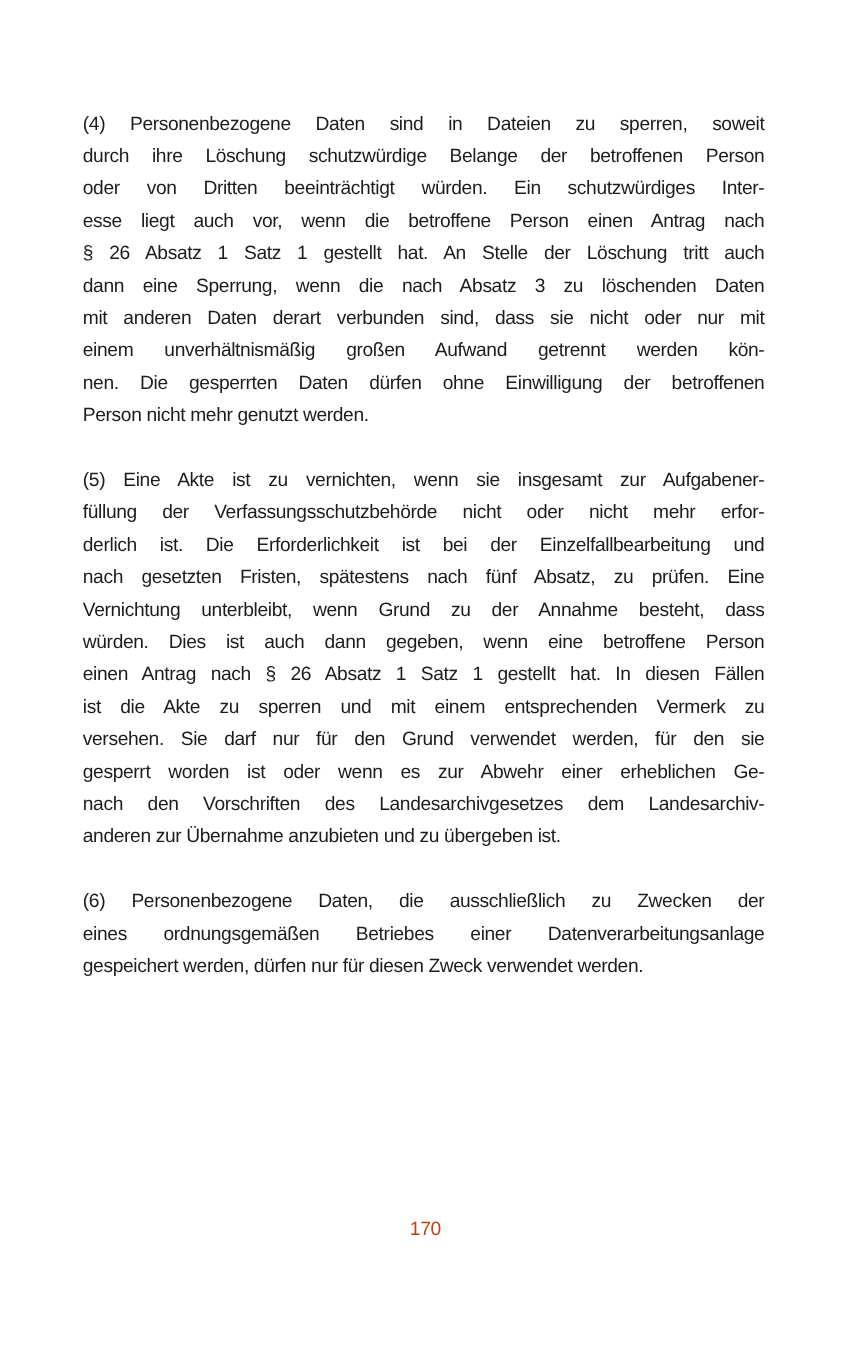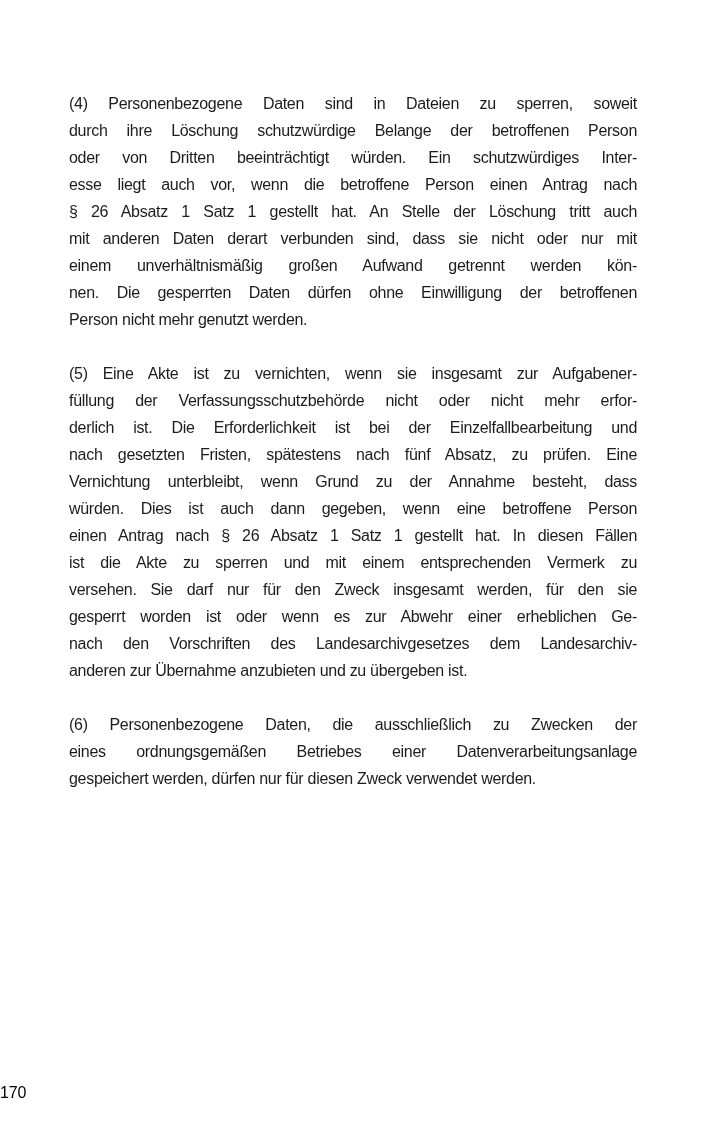--- a/index.html
+++ b/index.html
@@ -32,53 +32,55 @@
     text-align: justify;
     text-align-last: justify;
     white-space: normal;
   }
   .line.last {
     text-align-last: left;
   }
   .pagenum {
     position: absolute;
     left: 0;
-    top: 1084px;
+    top: 1016px;
     width: 709px;
+    text-align: center;
     font-size: 16px;
     letter-spacing: -0.2px;
-    color: #000000;
+    color: #c2410c;
   }
 </style>
 </head>
 <body>
 
 <div class="page">
   <div class="textblock" id="textblock">
       <div class="para">
         <div class="line">(4) Personenbezogene Daten sind in Dateien zu sperren, soweit</div>
         <div class="line">durch ihre Löschung schutzwürdige Belange der betroffenen Person</div>
         <div class="line">oder von Dritten beeinträchtigt würden. Ein schutzwürdiges Inter-</div>
         <div class="line">esse liegt auch vor, wenn die betroffene Person einen Antrag nach</div>
         <div class="line">§ 26 Absatz 1 Satz 1 gestellt hat. An Stelle der Löschung tritt auch</div>
+        <div class="line">dann eine Sperrung, wenn die nach Absatz 3 zu löschenden Daten</div>
         <div class="line">mit anderen Daten derart verbunden sind, dass sie nicht oder nur mit</div>
         <div class="line">einem unverhältnismäßig großen Aufwand getrennt werden kön-</div>
         <div class="line">nen. Die gesperrten Daten dürfen ohne Einwilligung der betroffenen</div>
         <div class="line last">Person nicht mehr genutzt werden.</div>
       </div>
       <div class="para">
         <div class="line">(5) Eine Akte ist zu vernichten, wenn sie insgesamt zur Aufgabener-</div>
         <div class="line">füllung der Verfassungsschutzbehörde nicht oder nicht mehr erfor-</div>
         <div class="line">derlich ist. Die Erforderlichkeit ist bei der Einzelfallbearbeitung und</div>
         <div class="line">nach gesetzten Fristen, spätestens nach fünf Absatz, zu prüfen. Eine</div>
         <div class="line">Vernichtung unterbleibt, wenn Grund zu der Annahme besteht, dass</div>
         <div class="line">würden. Dies ist auch dann gegeben, wenn eine betroffene Person</div>
         <div class="line">einen Antrag nach § 26 Absatz 1 Satz 1 gestellt hat. In diesen Fällen</div>
         <div class="line">ist die Akte zu sperren und mit einem entsprechenden Vermerk zu</div>
-        <div class="line">versehen. Sie darf nur für den Zweck insgesamt werden, für den sie</div>
+        <div class="line">versehen. Sie darf nur für den Grund verwendet werden, für den sie</div>
         <div class="line">gesperrt worden ist oder wenn es zur Abwehr einer erheblichen Ge-</div>
         <div class="line">nach den Vorschriften des Landesarchivgesetzes dem Landesarchiv-</div>
         <div class="line last">anderen zur Übernahme anzubieten und zu übergeben ist.</div>
       </div>
       <div class="para">
         <div class="line">(6) Personenbezogene Daten, die ausschließlich zu Zwecken der</div>
         <div class="line">eines ordnungsgemäßen Betriebes einer Datenverarbeitungsanlage</div>
         <div class="line last">gespeichert werden, dürfen nur für diesen Zweck verwendet werden.</div>
       </div>
     </div>

